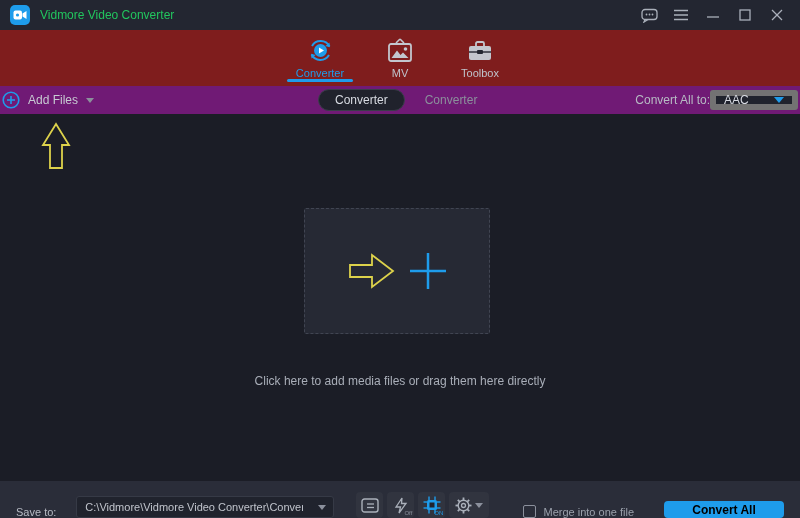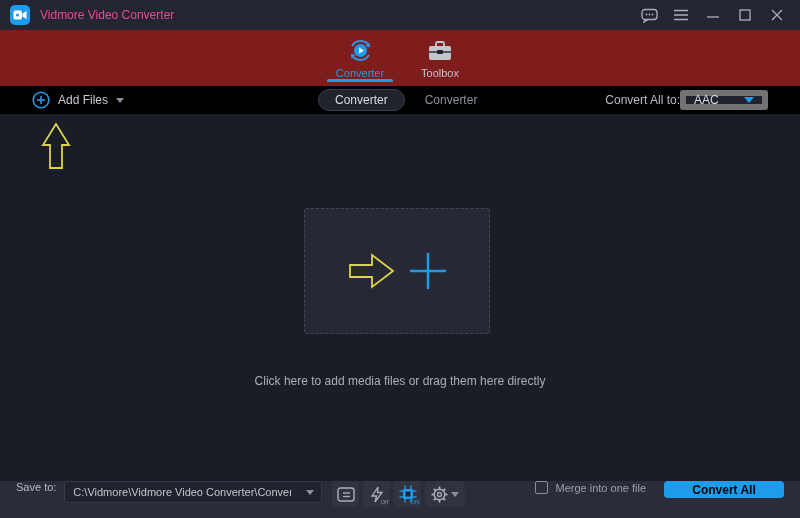--- a/index.html
+++ b/index.html
@@ -8,42 +8,42 @@
     font-family:"Liberation Sans","DejaVu Sans",sans-serif;
     background:#1b1d26; color:#cdd0d8; font-size:12px;
     position:relative; width:800px; height:518px;
   }
   .titlebar{
     position:absolute; top:0; left:0; width:800px; height:30px;
     background:#232631; display:flex; align-items:center; padding:0 10px;
   }
   .app-icon{ width:20px; height:20px; border-radius:5px; background:#1e9ceb;
     display:flex; align-items:center; justify-content:center; margin-right:10px; }
-  .app-title{ font-size:12px; color:#ec4899; }
+  .app-title{ font-size:12px; color:#22c55e; }
   .titlebar-right{ margin-left:auto; display:flex; align-items:center; gap:6px; }
   .tb-btn{ width:26px; height:22px; display:flex; align-items:center; justify-content:center;
     color:#aab0ba; cursor:default; }
   .tb-btn svg{ display:block; }
 
   .nav{
     position:absolute; top:30px; left:0; width:800px; height:56px;
     background:#7f1d1d; display:flex; justify-content:center; align-items:flex-start;
   }
   .tab{ width:80px; height:56px; position:relative; display:flex; flex-direction:column;
     align-items:center; justify-content:flex-start; padding-top:7px; cursor:pointer; }
   .tab .ticon{ height:27px; display:flex; align-items:center; justify-content:center; }
   .tab .tlabel{ font-size:11px; color:#bfc3cb; margin-top:3px; }
   .tab.active .tlabel{ color:#1e9ceb; }
   .tab .underline{ position:absolute; bottom:4px; left:7px; right:7px; height:3px;
     border-radius:2px; background:#1e9ceb; display:none; }
   .tab.active .underline{ display:block; }
 
   .subbar{
     position:absolute; top:86px; left:0; width:800px; height:28px;
-    background:#000000; display:flex; align-items:center; padding:0 32px;
+    background:#701a75; display:flex; align-items:center; padding:0 2px;
   }
   .addfiles{ display:flex; align-items:center; gap:8px; cursor:pointer; }
   .addfiles-label{ color:#c7cad2; font-size:12px; }
   .caret{ width:0; height:0; border-left:4px solid transparent; border-right:4px solid transparent;
     border-top:5px solid #8b909c; display:inline-block; }
   .seg-group{ position:absolute; left:318px; top:3px; display:flex; align-items:center; height:22px; }
   .seg-pill{ background:#20222c; border:1px solid #3a3e4a; border-radius:11px; height:22px;
     padding:0 16px; display:flex; align-items:center; color:#d8dbe2; font-size:12px; cursor:pointer; }
   .seg-plain{ color:#8b909c; font-size:12px; padding:0 20px; cursor:pointer; }
   .convertto{ margin-left:auto; display:flex; align-items:center; }
@@ -59,21 +59,21 @@
   .dropzone{
     position:absolute; left:304px; top:94px; width:186px; height:126px;
     background:#262934; border:1px dashed #414552; border:1px dashed #414552; border-radius:2px;
     display:flex; align-items:center; justify-content:center; gap:12px; cursor:pointer;
   }
   .drop-hint{ position:absolute; top:260px; width:800px; text-align:center;
     color:#a9aeb8; font-size:12px; }
 
   .footer{
     position:absolute; top:481px; left:0; width:800px; height:37px;
-    background:#2a2d39; display:flex; align-items:flex-start; padding:0 16px;
+    background:#2a2d39; display:flex; align-items:flex-end; padding:0 16px;gap:12px;
   }
   .saveto-label{ color:#b7bbc4; font-size:11px; margin-right:8px; }
   .path-box{ width:258px; height:22px; background:#20232d; border:1px solid #363a46;
     border-radius:3px; display:flex; align-items:center; }
   .path-input{ flex:1; background:transparent; border:none; outline:none; color:#c0c4cc;
     font-size:11px; font-family:"Liberation Sans","DejaVu Sans",sans-serif; padding:0 8px;
     white-space:nowrap; overflow:hidden; }
   .path-caret{ width:22px; height:100%; display:flex; align-items:center; justify-content:center;
     cursor:pointer; }
   .foot-icons{ display:flex; align-items:center; gap:4px; margin-left:10px; }
@@ -149,20 +149,32 @@
         <circle cx="13.5" cy="13.5" r="6.5" fill="#1e9ceb"></circle>
         <path d="M12 10.5 L17 13.5 L12 16.5 Z" fill="#ffffff"></path>
       </svg>
     </span>
     <span class="tlabel">Converter</span>
     <span class="underline"></span>
   </div>
   <div class="tab">
     <span class="ticon">
       <svg width="26" height="26" viewBox="0 0 26 26">
+        <path d="M9 5 L13 1 M17 5 L13 1" stroke="#c3c6ce" stroke-width="1.6" fill="none"></path>
+        <rect x="2" y="6" width="22" height="17" rx="2" fill="none" stroke="#c3c6ce" stroke-width="1.8"></rect>
+        <circle cx="18.5" cy="11" r="1.8" fill="#c3c6ce"></circle>
+        <path d="M4.5 20 L10 12.5 L13.5 17 L16 14.5 L21.5 20 Z" fill="#c3c6ce"></path>
+      </svg>
+    </span>
+    <span class="tlabel">MV</span>
+
+  </div>
+  <div class="tab">
+    <span class="ticon">
+      <svg width="26" height="26" viewBox="0 0 26 26">
         <path d="M9 8 V5.5 A1.5 1.5 0 0 1 10.5 4 H15.5 A1.5 1.5 0 0 1 17 5.5 V8" fill="none" stroke="#c3c6ce" stroke-width="1.8"></path>
         <rect x="2" y="8" width="22" height="14" rx="2" fill="#c3c6ce"></rect>
         <rect x="10" y="12" width="6" height="4" rx="1" fill="#232631"></rect>
         <line x1="2" y1="14" x2="10" y2="14" stroke="#232631" stroke-width="1.4"></line>
         <line x1="16" y1="14" x2="24" y2="14" stroke="#232631" stroke-width="1.4"></line>
       </svg>
     </span>
     <span class="tlabel">Toolbox</span>
 
   </div>

